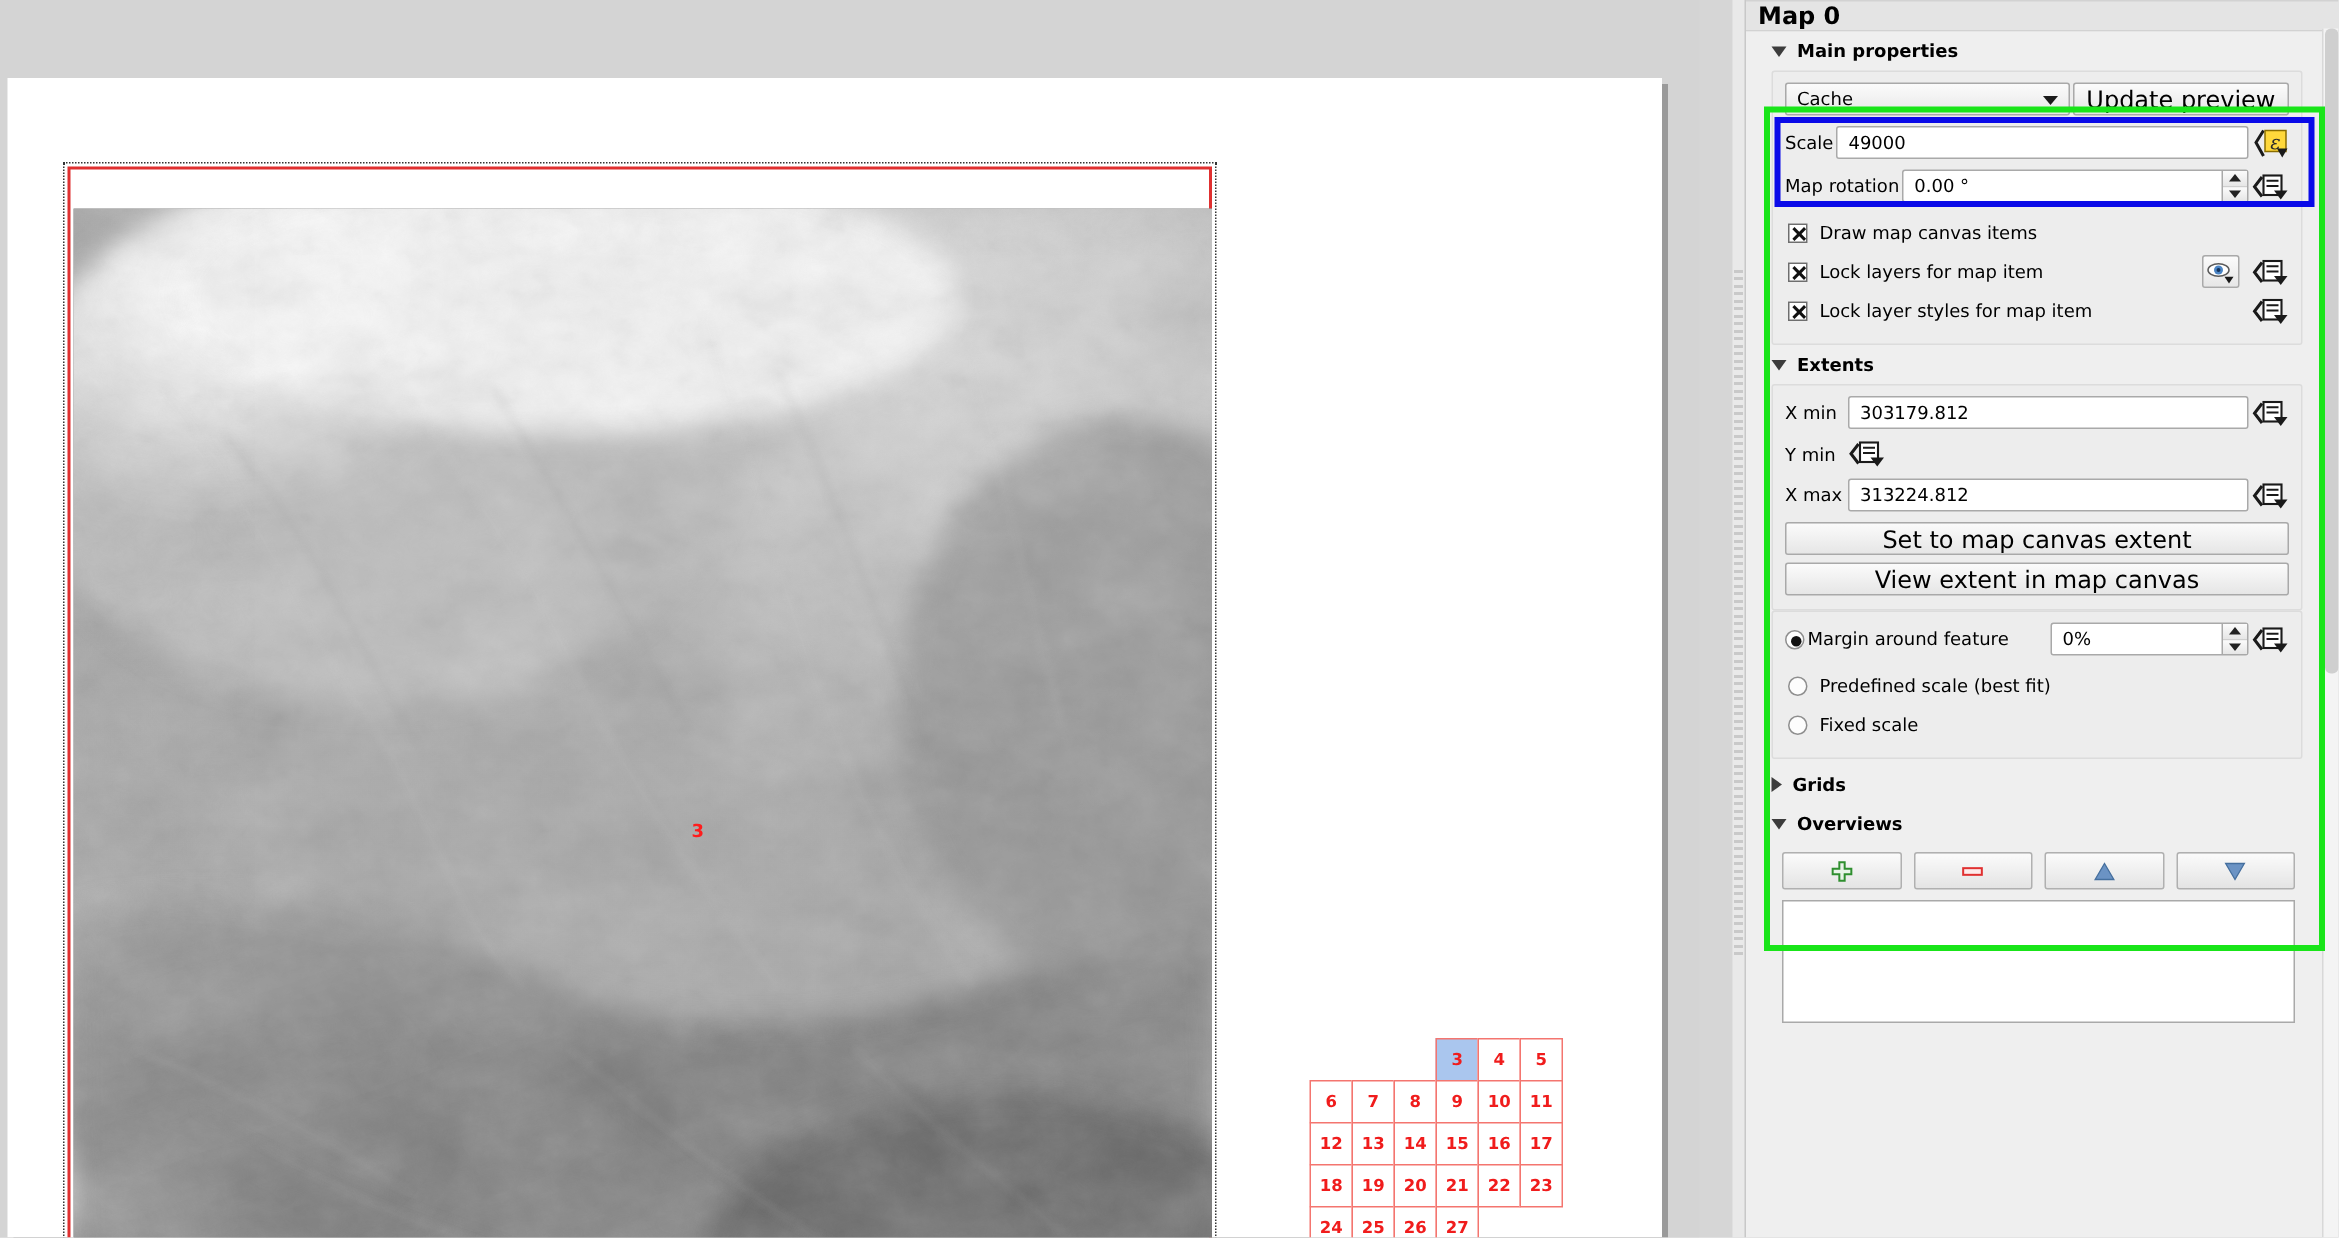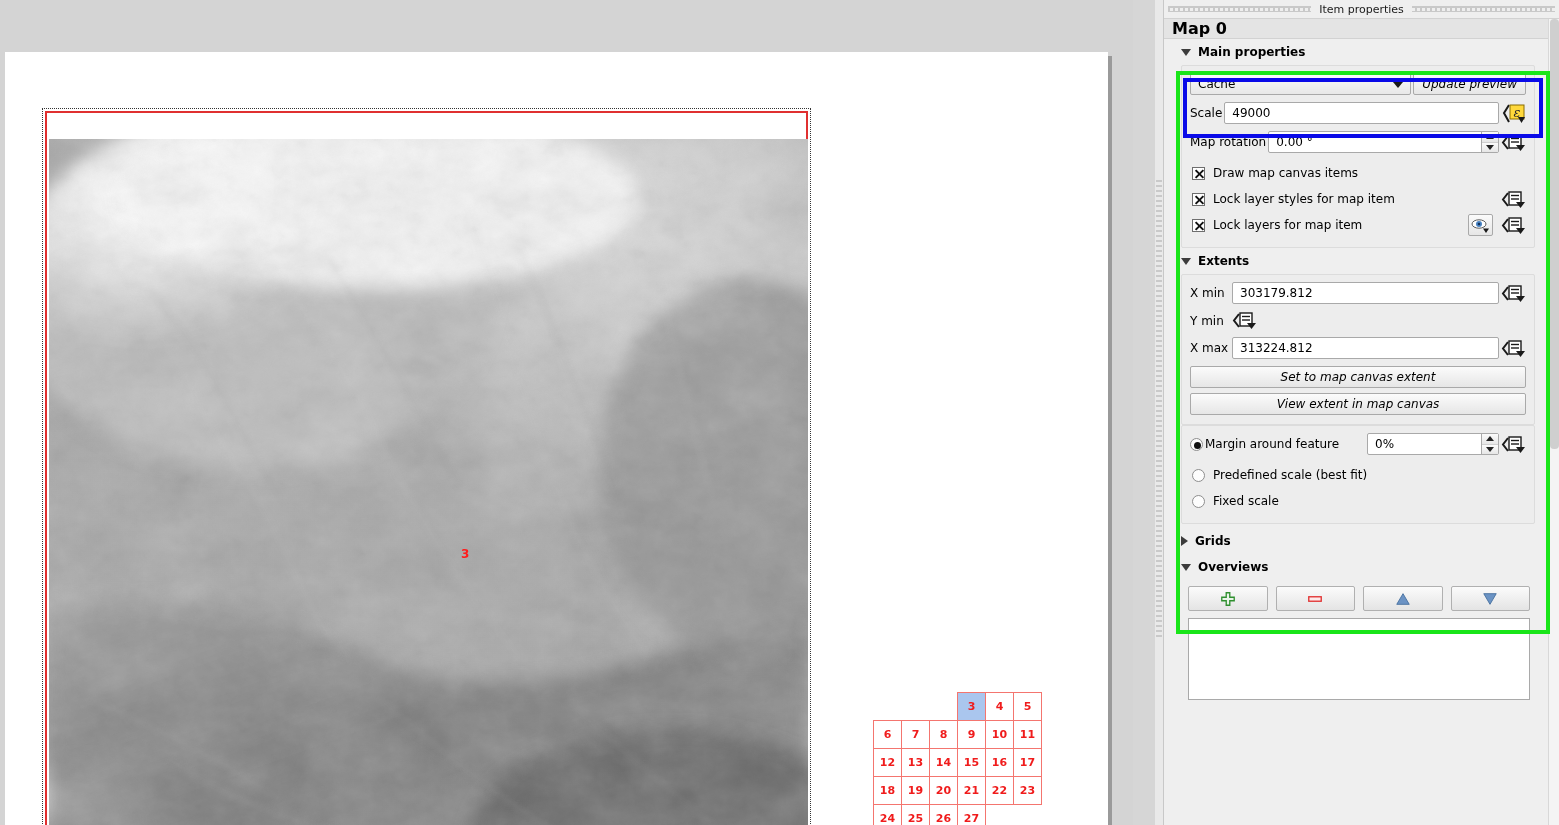--- a/index.html
+++ b/index.html
@@ -154,21 +154,21 @@
   }
   .combo .arrow {
     position: absolute; right: 7px; top: 50%; margin-top: -2px;
     width: 0; height: 0; border-left: 5px solid transparent;
     border-right: 5px solid transparent; border-top: 6px solid #1a1a1a;
   }
   .btn {
     height: 22px; background: linear-gradient(#fbfbfb,#e6e6e6);
     border: 1px solid #a9a9a9; border-radius: 2px;
     display: flex; align-items: center; justify-content: center;
-    font-size: 12px; padding: 0 8px; white-space: nowrap; font-style: italic;
+    font-size: 16px; padding: 0 8px; white-space: nowrap;
   }
   .wide-btn { width: 100%; height: 22px; margin-bottom: 5px; }
   .field {
     flex: 1; height: 22px; background: #fff;
     border: 1px solid #a9a9a9; border-radius: 2px;
     display: flex; align-items: center; padding-left: 7px; font-size: 12px;
   }
   .spin { position: relative; }
   .spin .spin-btns {
     position: absolute; right: 0; top: 0; width: 17px; height: 100%;
@@ -372,25 +372,20 @@
     </div>
 
   </div>
 
   <div id="splitter">
     <div class="dots"></div>
   </div>
 
   <div id="dock">
 
-    <div id="dock-titlebar">
-      <div class="hatch left"></div>
-      <div class="hatch right"></div>
-      <div id="dock-title-text">Item properties</div>
-    </div>
 
     <div id="dock-header">Map 0</div>
 
     <div id="dock-body">
 
       <div class="section-head">
         <span class="tri down"></span>
         <span>Main properties</span>
       </div>
 
@@ -440,45 +435,45 @@
           </span>
         </div>
 
         <div class="checkrow">
           <span class="cbx"></span>
           <span class="lbl">Draw map canvas items</span>
         </div>
 
         <div class="checkrow">
           <span class="cbx"></span>
-          <span class="lbl">Lock layer styles for map item</span>
-          <span class="spacer"></span>
-          <span class="ddo">
-            <svg viewBox="0 0 25 19" width="25" height="19">
-              <path d="M7 3 L2 9.5 L7 16" fill="none" stroke="#1a1a1a" stroke-width="2"></path>
-              <rect x="8" y="2" width="12" height="13" fill="#fff" stroke="#1a1a1a" stroke-width="1.4"></rect>
-              <line x1="10" y1="5.5" x2="18" y2="5.5" stroke="#1a1a1a" stroke-width="1.4"></line>
-              <line x1="10" y1="9" x2="18" y2="9" stroke="#1a1a1a" stroke-width="1.4"></line>
-              <path d="M15 12 L24 12 L19.5 18 Z" fill="#1a1a1a"></path>
-            </svg>
-          </span>
-        </div>
-
-        <div class="checkrow">
-          <span class="cbx"></span>
           <span class="lbl">Lock layers for map item</span>
           <span class="spacer"></span>
           <span class="eyebtn">
             <svg viewBox="0 0 22 18" width="22" height="18">
               <ellipse cx="9" cy="8" rx="7" ry="4.2" fill="#fff" stroke="#5a5a5a" stroke-width="1"></ellipse>
               <circle cx="9" cy="8" r="3" fill="#4a84c4"></circle>
               <circle cx="9" cy="8" r="1.3" fill="#14335c"></circle>
               <path d="M13 12.5 L19 12.5 L16 17 Z" fill="#1a1a1a"></path>
             </svg>
           </span>
+          <span class="ddo">
+            <svg viewBox="0 0 25 19" width="25" height="19">
+              <path d="M7 3 L2 9.5 L7 16" fill="none" stroke="#1a1a1a" stroke-width="2"></path>
+              <rect x="8" y="2" width="12" height="13" fill="#fff" stroke="#1a1a1a" stroke-width="1.4"></rect>
+              <line x1="10" y1="5.5" x2="18" y2="5.5" stroke="#1a1a1a" stroke-width="1.4"></line>
+              <line x1="10" y1="9" x2="18" y2="9" stroke="#1a1a1a" stroke-width="1.4"></line>
+              <path d="M15 12 L24 12 L19.5 18 Z" fill="#1a1a1a"></path>
+            </svg>
+          </span>
+        </div>
+
+        <div class="checkrow">
+          <span class="cbx"></span>
+          <span class="lbl">Lock layer styles for map item</span>
+          <span class="spacer"></span>
           <span class="ddo">
             <svg viewBox="0 0 25 19" width="25" height="19">
               <path d="M7 3 L2 9.5 L7 16" fill="none" stroke="#1a1a1a" stroke-width="2"></path>
               <rect x="8" y="2" width="12" height="13" fill="#fff" stroke="#1a1a1a" stroke-width="1.4"></rect>
               <line x1="10" y1="5.5" x2="18" y2="5.5" stroke="#1a1a1a" stroke-width="1.4"></line>
               <line x1="10" y1="9" x2="18" y2="9" stroke="#1a1a1a" stroke-width="1.4"></line>
               <path d="M15 12 L24 12 L19.5 18 Z" fill="#1a1a1a"></path>
             </svg>
           </span>
         </div>

